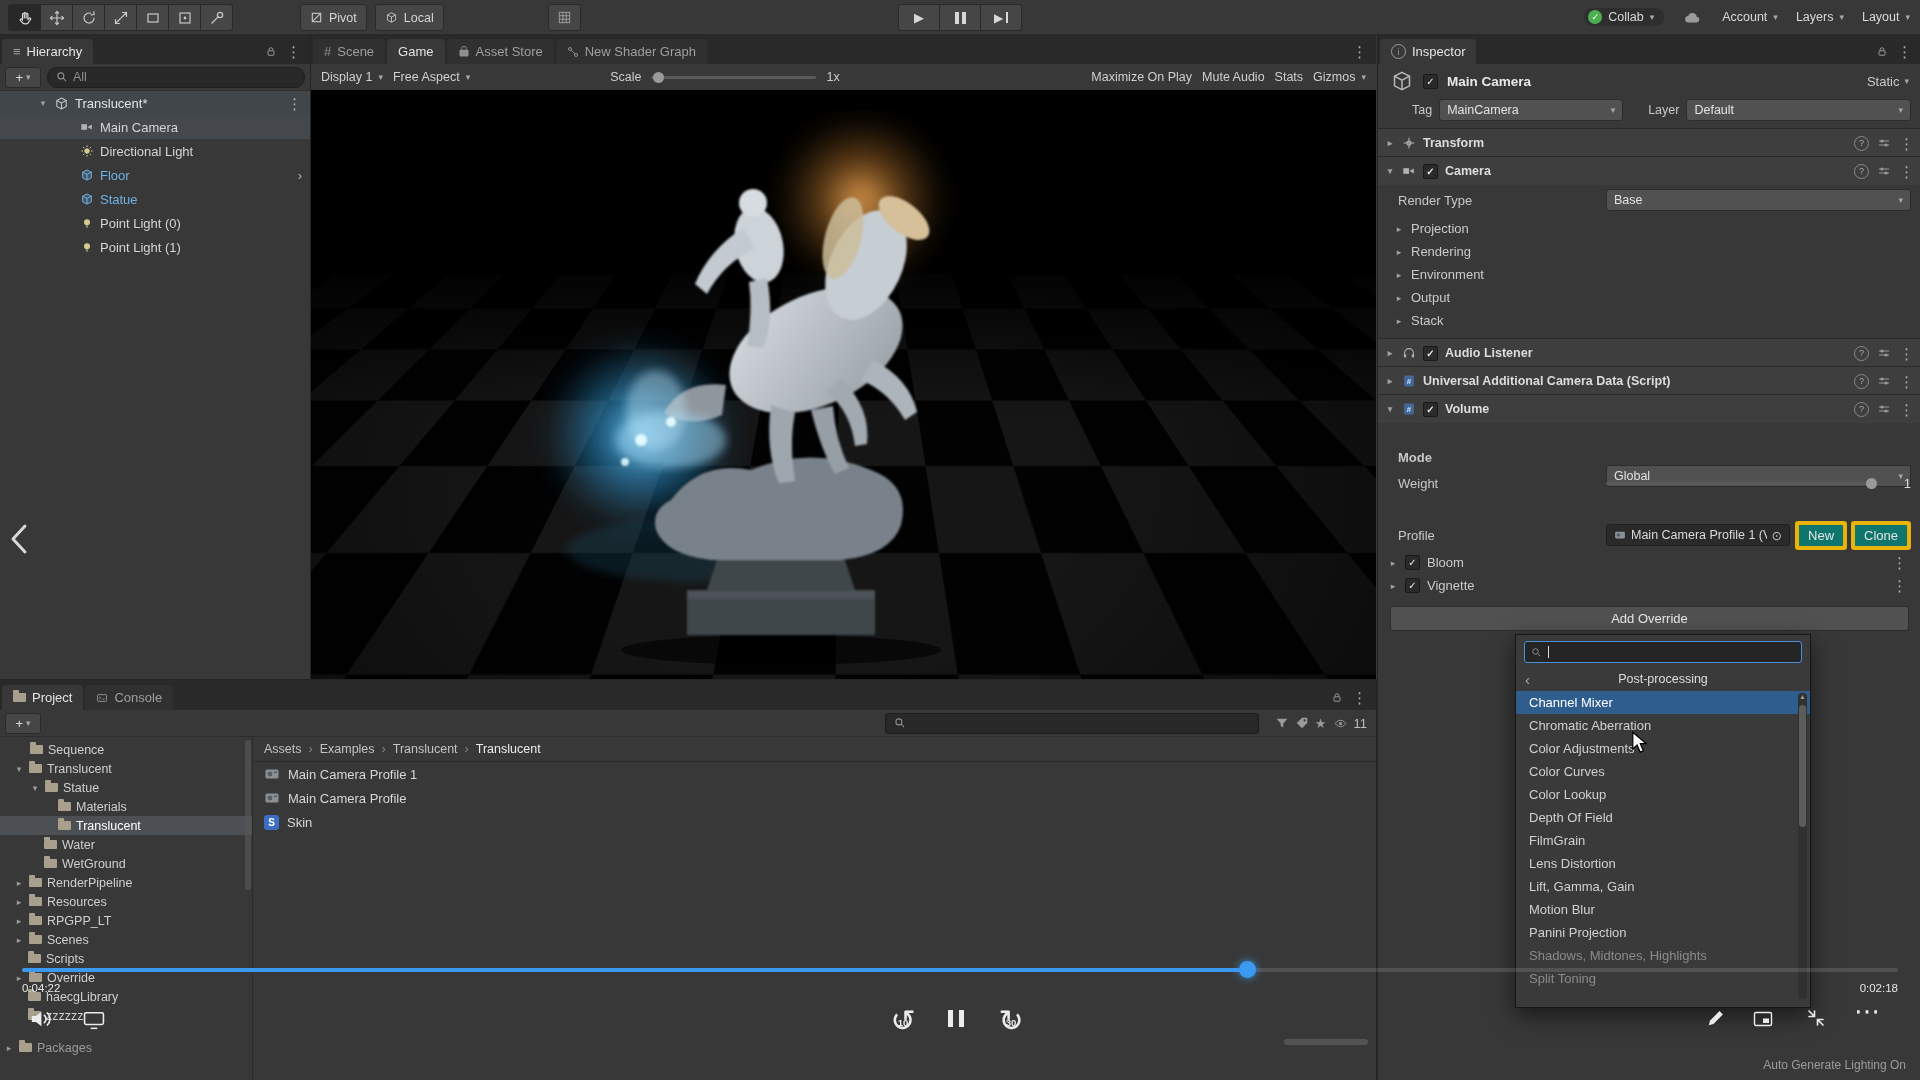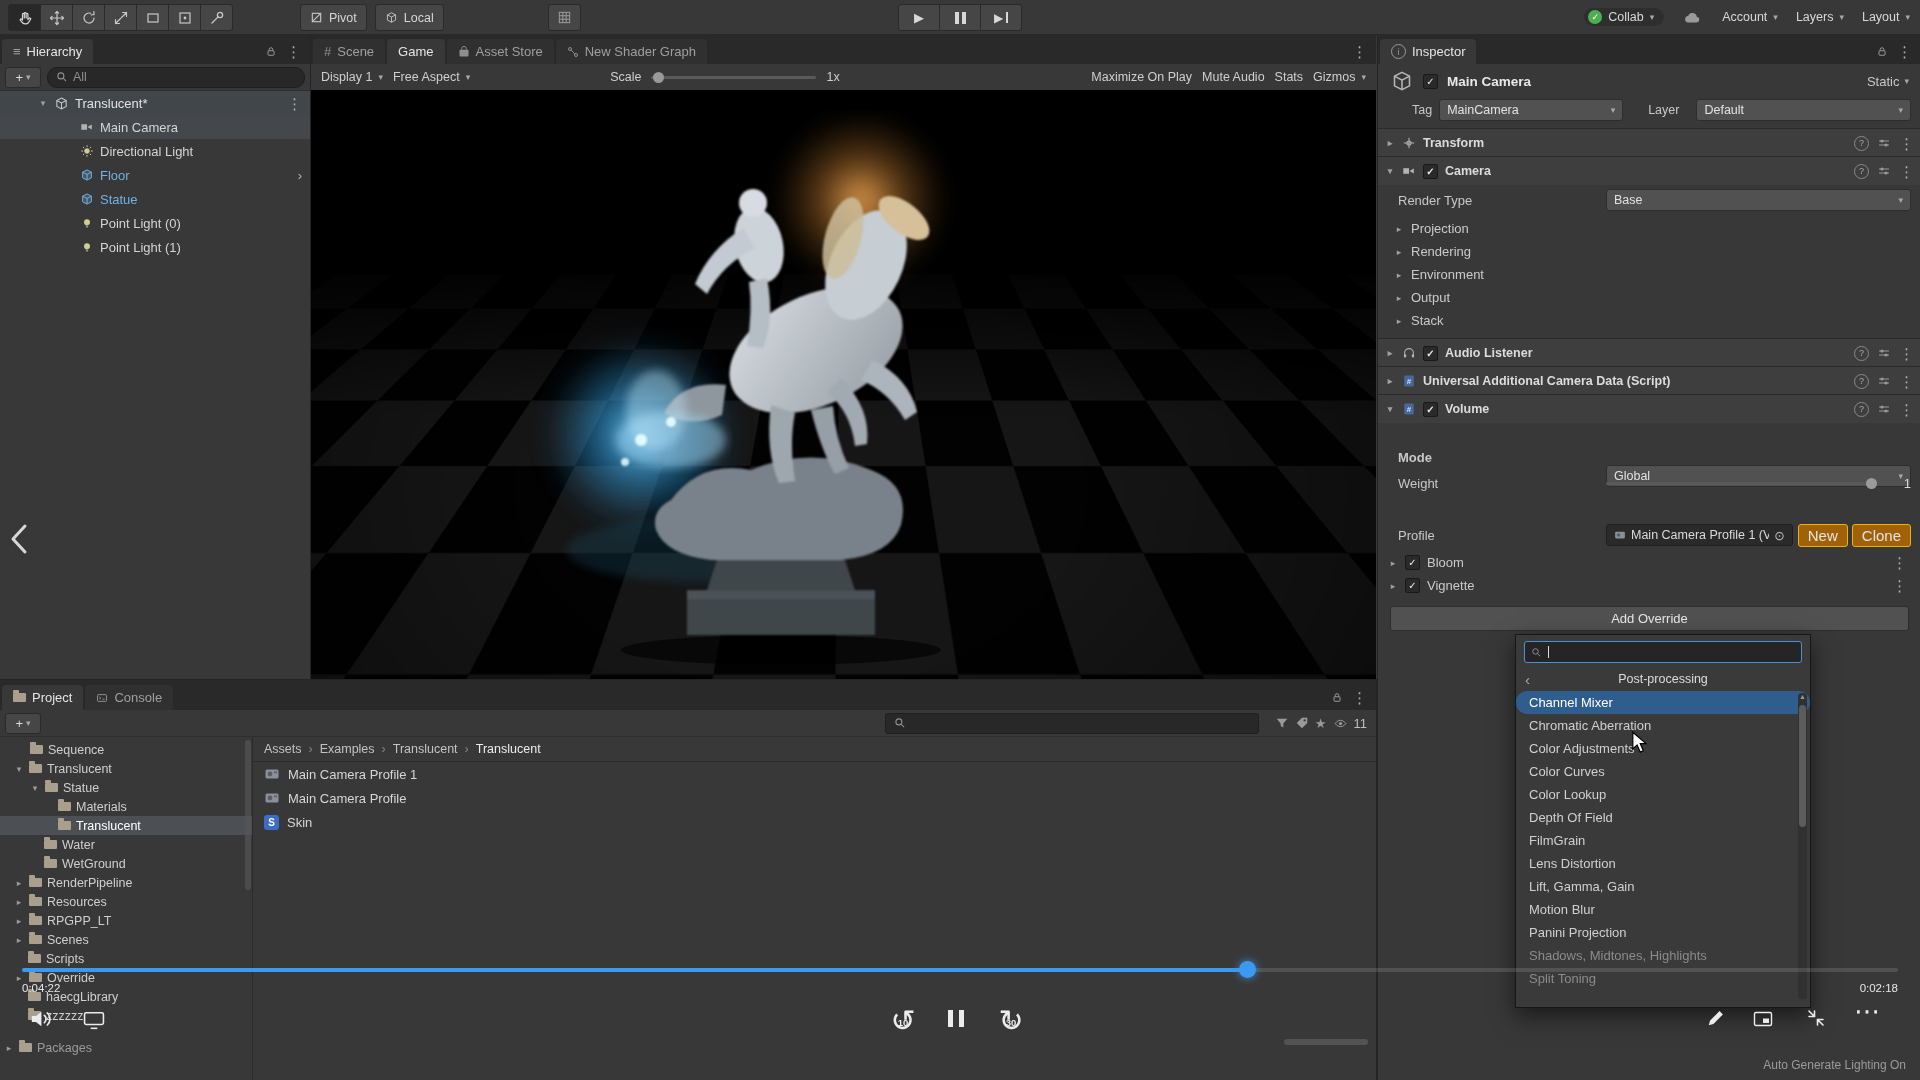--- a/index.html
+++ b/index.html
@@ -104,22 +104,22 @@
           align-items:center;gap:9px;}
   .iname{font-weight:700;color:#e8e8e8;font-size:13.5px;}
   .ihead2{position:absolute;top:64px;left:12px;right:10px;height:24px;display:flex;
           align-items:center;gap:7px;font-size:12.5px;}
   .dd{background:#515151;border:1px solid #2d2d2d;border-radius:3px;height:20px;display:flex;
       align-items:center;justify-content:space-between;gap:6px;padding:0 7px;color:#e2e2e2;
       font-size:12.5px;white-space:nowrap;overflow:hidden;}
   .field{background:#2a2a2a;border:1px solid #1f1f1f;border-radius:3px;height:20px;display:flex;
          align-items:center;gap:5px;padding:0 7px;color:#dadada;font-size:12.5px;
          white-space:nowrap;overflow:hidden;}
-  .btn{background:#a16207;border:1px solid #eab308;border-radius:3px;height:21px;display:flex;
-       align-items:center;justify-content:center;padding:0 9px;color:#e4e4e4;font-size:15px;}
+  .btn{background:#0f766e;border:4px solid #eab308;border-radius:3px;height:21px;display:flex;
+       align-items:center;justify-content:center;padding:0 9px;color:#e4e4e4;font-size:13px;}
   .chead{position:absolute;left:0;right:0;height:28px;background:#3e3e3e;border-top:1px solid #2a2a2a;
          display:flex;align-items:center;gap:7px;padding:0 7px;color:#dcdcdc;
          font-weight:700;font-size:12.5px;}
   .hicons{margin-left:auto;display:flex;align-items:center;gap:9px;font-weight:400;}
   .helpq{width:13px;height:13px;border:1px solid #8a8a8a;border-radius:50%;color:#aaa;font-size:9px;
          display:flex;align-items:center;justify-content:center;}
   .chk{width:13px;height:13px;background:#2a2a2a;border:1px solid #191919;border-radius:2px;
        display:flex;align-items:center;justify-content:center;font-size:10px;color:#eaeaea;flex:none;}
   .arr{width:10px;font-size:9px;color:#a0a0a0;text-align:center;flex:none;}
   .fold{position:absolute;left:16px;right:10px;height:23px;display:flex;align-items:center;gap:7px;
@@ -134,21 +134,21 @@
   
   #popup{position:absolute;left:137px;top:600px;width:294px;height:372px;background:#3a3a3a;
          border:1px solid #161616;box-shadow:0 8px 22px rgba(0,0,0,.55);z-index:40;}
   .pp-search{margin:6px 8px 0 8px;height:20px;background:#252525;border:1px solid #4a90d9;
              border-radius:3px;display:flex;align-items:center;gap:6px;padding:0 6px;}
   .pp-caret{width:1px;height:12px;background:#dcdcdc;}
   .pp-head{height:24px;display:flex;align-items:center;justify-content:center;position:relative;
            color:#dcdcdc;font-size:12.5px;margin-top:4px;}
   .pp-back{position:absolute;left:9px;color:#aaa;font-size:15px;}
   .pp-list{position:absolute;top:56px;left:0;right:0;}
-  .pp-item{height:23px;display:flex;align-items:center;padding:0 13px;color:#d0d0d0;border-radius:11px;}
+  .pp-item{height:23px;display:flex;align-items:center;padding:0 13px;color:#d0d0d0;}
   .pp-item.sel{background:#2e5d8e;color:#fff;}
   .pp-item.dimmed{color:#8b8b8b;}
   .pp-sb{position:absolute;right:3px;top:58px;bottom:8px;width:9px;background:#313131;
          border-radius:4px;}
   .pp-sb-up{position:absolute;top:0;left:0;right:0;text-align:center;font-size:7px;color:#9a9a9a;}
   .pp-sb-th{position:absolute;top:12px;left:1px;width:7px;height:122px;background:#5c5c5c;
             border-radius:4px;}
 
   .statusline{position:absolute;right:14px;top:1058px;font-size:12px;color:#9b9b9b;z-index:30;}
 
@@ -724,21 +724,21 @@
         <span class="caret">▾</span>
       </span>
     </div>
     <div class="ihead2">
       <span style="margin-left:22px;">Tag</span>
       <div class="dd" style="width:168px;">
         <span>MainCamera</span>
         <span class="caret">▾</span>
       </div>
       <span style="margin-left:18px;">Layer</span>
-      <div class="dd" style="flex:1;margin-left:10px;">
+      <div class="dd" style="flex:1;">
         <span>Default</span>
         <span class="caret">▾</span>
       </div>
     </div>
 
     <div class="chead" style="top:94px;">
       <span class="arr">▸</span>
       <span>
           <svg width="14" height="14" viewBox="0 0 16 16" fill="none" stroke="#b0b0b0" stroke-width="1.2">
             <path d="M8 2v12M2 8h12"></path>

